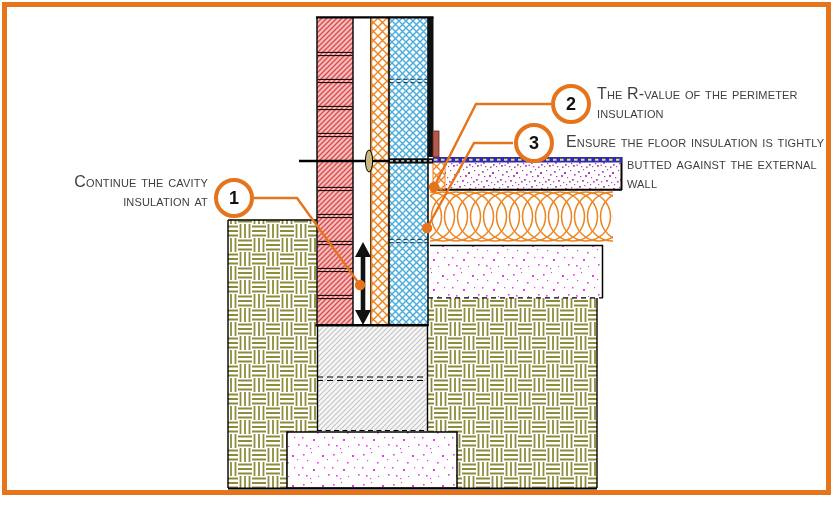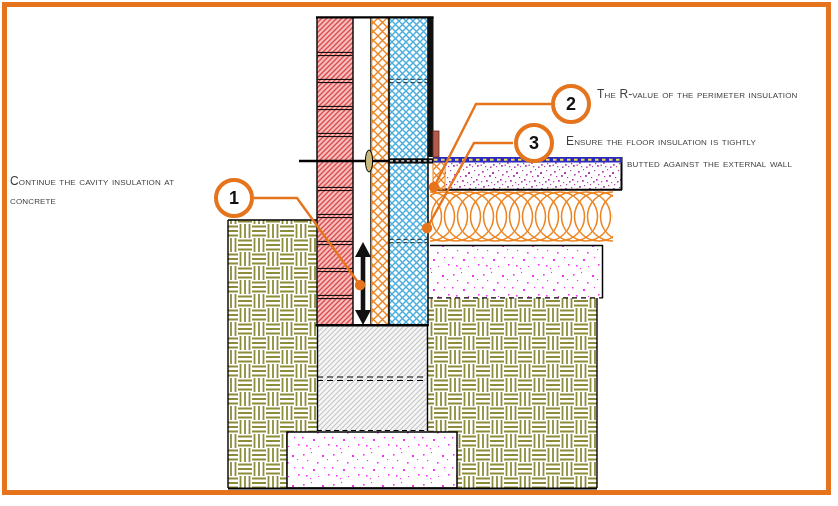--- a/index.html
+++ b/index.html
@@ -18,24 +18,24 @@
   .dot-screed{fill:var(--screed_magenta);}
   .dot-slab{fill:var(--slab_magenta);}
   .quilt{stroke:var(--insulation_orange);stroke-width:1.5;fill:none;}
   .lead{stroke:var(--accent_orange);stroke-width:2.4;fill:none;}
   .lead-dot{fill:var(--accent_orange);}
   .dpm{fill:var(--dpm_blue);}
   .dpm-dash{stroke:var(--dpm_dash_yellow);stroke-width:2;}
   .skirt{fill:var(--skirting_brown);stroke:#6B2A20;stroke-width:0.8;}
   .k{stroke:#000;}
   
-  .note{position:absolute;color:var(--text);font-size:12px;letter-spacing:.15px;
+  .note{position:absolute;color:var(--text);font-size:16px;letter-spacing:.15px;
         font-variant:small-caps;line-height:19px;}
   .note span{display:block;}
-  .n1{left:10px;top:172px;width:198px;text-align:left;}
+  .n1{left:10px;top:172px;width:198px;text-align:right;}
   .n2{left:597px;top:85px;line-height:18.5px;}
   .n3a{left:566px;top:132px;}
   .n3b{left:627px;top:154px;}
   
   .callout{position:absolute;width:40px;height:40px;box-sizing:border-box;border-radius:50%;
            background:#fff;border:4px solid var(--accent_orange);display:flex;align-items:center;
            justify-content:center;font-weight:bold;font-size:18px;color:#111;}
   .c1{left:214px;top:178px;}
   .c2{left:551px;top:84px;}
   .c3{left:514px;top:123px;}
@@ -211,21 +211,20 @@
       <polyline class="lead" points="551,104 476,104 434,187"></polyline>
       <polyline class="lead" points="513,143 474,143 427,228"></polyline>
       <circle class="lead-dot" cx="360" cy="285" r="5.2"></circle>
       <circle class="lead-dot" cx="434" cy="187" r="5.2"></circle>
       <circle class="lead-dot" cx="427" cy="228" r="5.2"></circle>
     </g>
   </svg>
 
   <div class="note n1">
     <span>Continue the cavity insulation at</span>
-    <span>concrete</span>
   </div>
   <div class="note n2">
     <span>The R-value of the perimeter insulation</span>
   </div>
   <div class="note n3a">
     <span>Ensure the floor insulation is tightly</span>
   </div>
   <div class="note n3b">
     <span>butted against the external wall</span>
   </div>

